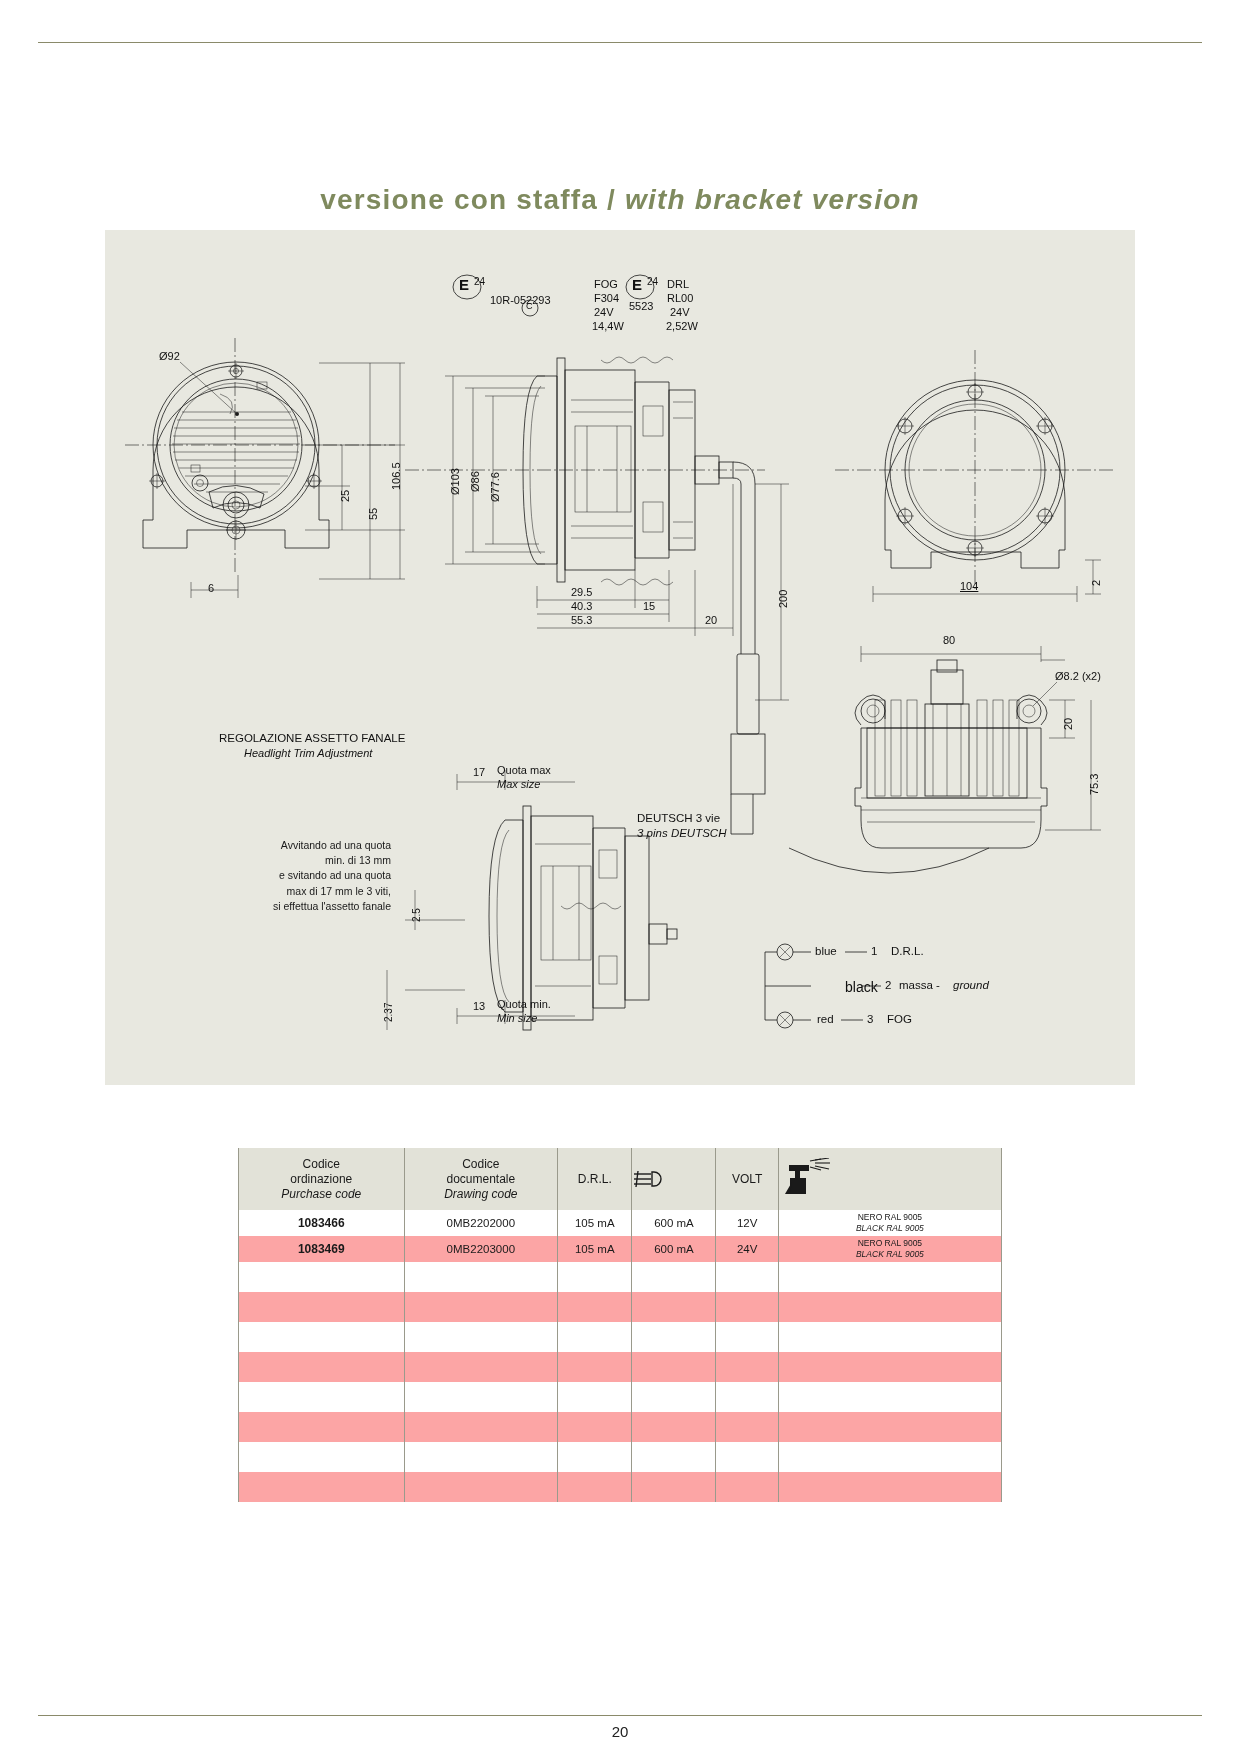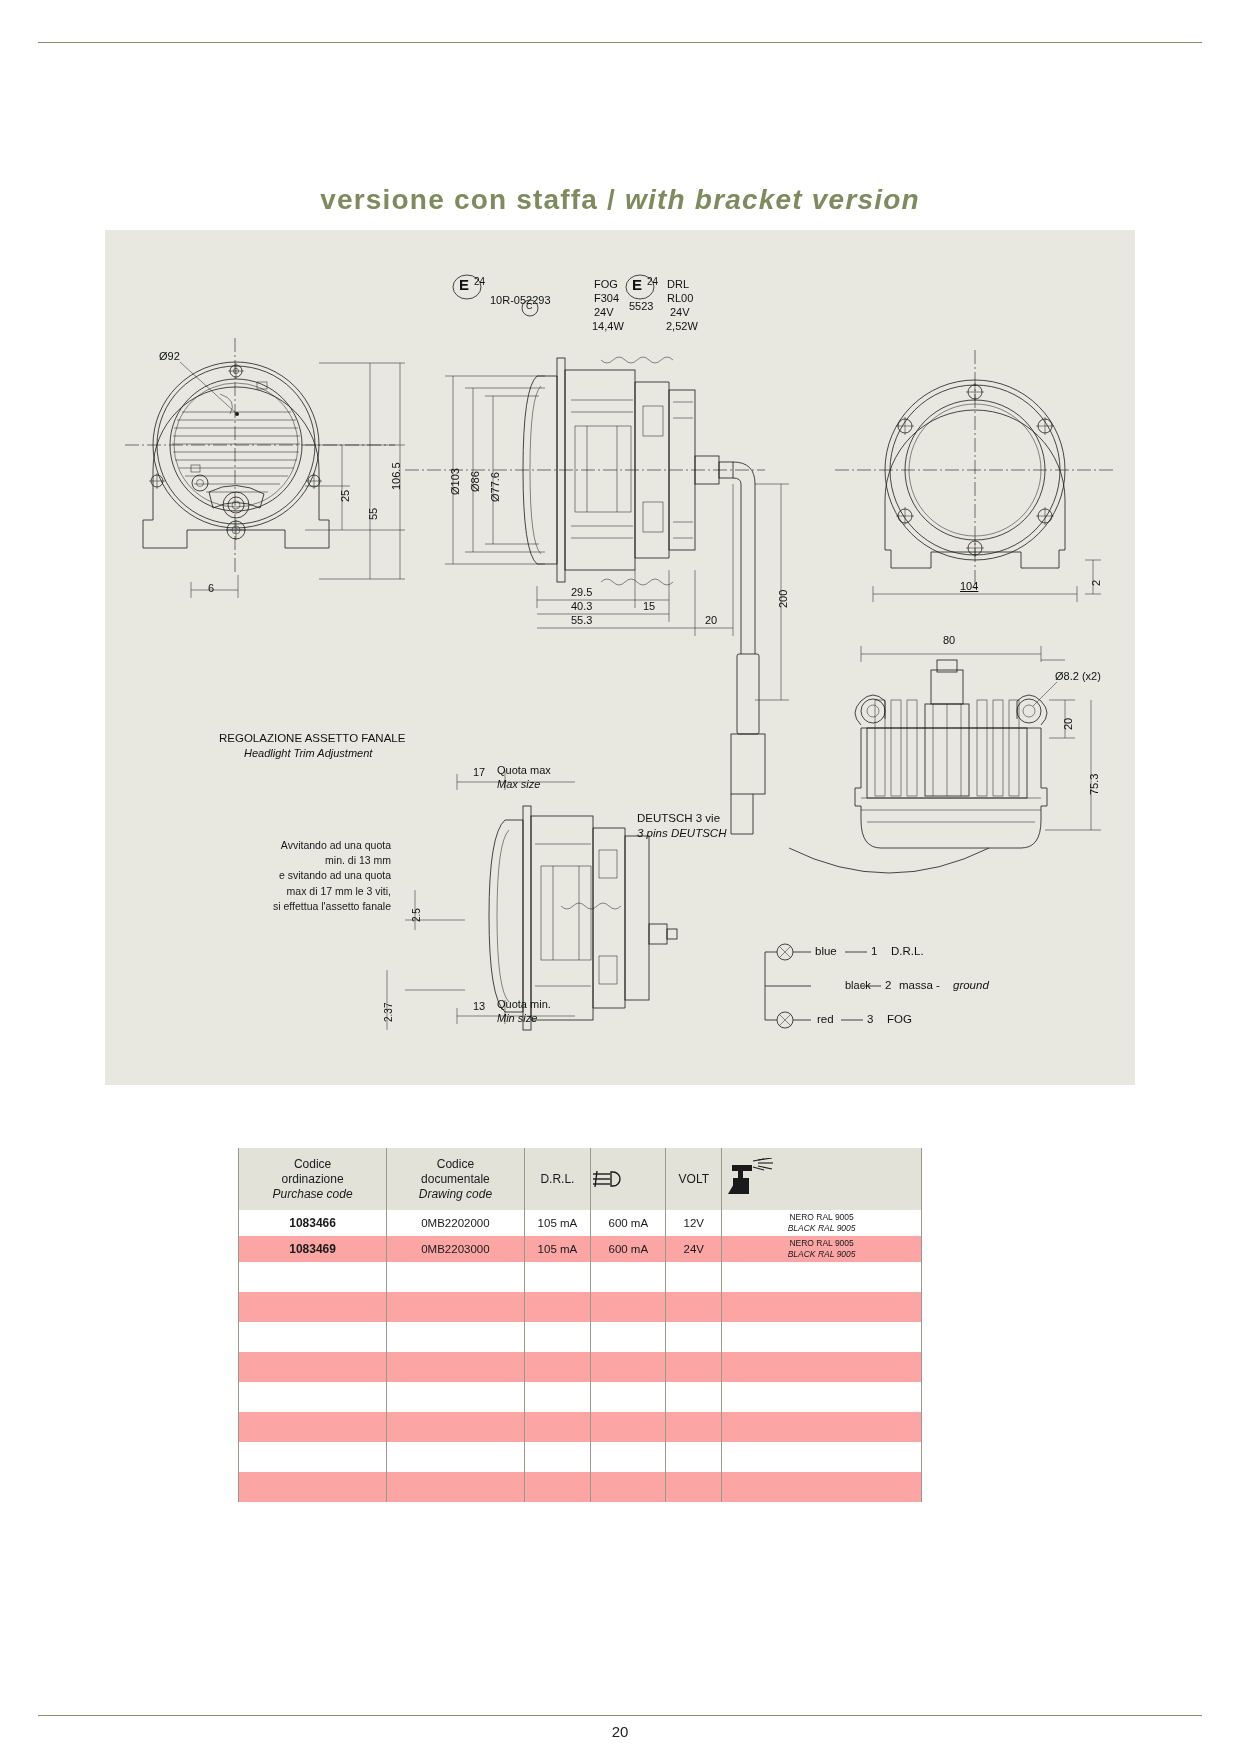--- a/index.html
+++ b/index.html
@@ -54,21 +54,21 @@
   .dl-thin { stroke: #1a1a1a; stroke-width: 0.5; fill: none; }
   .dash { stroke: #1a1a1a; stroke-width: 0.6; fill: none; stroke-dasharray: 14 3 2 3; }
 
   
   .tbl-wrap {
     position: absolute;
     left: 238px; top: 1148px; width: 636px;
   }
   table.codes {
     border-collapse: collapse;
-    width: 684px;
+    width: 764px;
     font-size: 11.5px;
   }
   table.codes td, table.codes th {
     border-left: 1px solid #9a9a8c;
     border-right: 1px solid #9a9a8c;
     padding: 0;
     text-align: center;
     vertical-align: middle;
   }
   table.codes thead th {
@@ -458,21 +458,21 @@
     <div>si effettua l'assetto fanale</div>
   </div>
 
   <span class="lbl it" style="left:532px;top:582px;font-size:11.5px;">DEUTSCH 3 vie</span>
   <span class="lbl en" style="left:532px;top:597px;font-size:11.5px;">3 pins DEUTSCH</span>
 
   <span class="lbl" style="left:710px;top:715px;font-size:11.5px;">blue</span>
   <span class="lbl" style="left:766px;top:715px;font-size:11.5px;">1</span>
   <span class="lbl" style="left:786px;top:715px;font-size:11.5px;">D.R.L.</span>
 
-  <span class="lbl" style="left:706px;top:749px;font-size:11px;padding-left:34px;">black</span>
+  <span class="lbl" style="left:706px;top:749px;font-size:14px;padding-left:34px;">black</span>
   <span class="lbl" style="left:780px;top:749px;font-size:11.5px;">2</span>
   <span class="lbl" style="left:794px;top:749px;font-size:11.5px;">massa - </span>
   <span class="lbl en" style="left:848px;top:749px;font-size:11.5px;">ground</span>
 
   <span class="lbl" style="left:712px;top:783px;font-size:11.5px;">red</span>
   <span class="lbl" style="left:762px;top:783px;font-size:11.5px;">3</span>
   <span class="lbl" style="left:782px;top:783px;font-size:11.5px;">FOG</span>
 </div>
 
 <div class="tbl-wrap">

